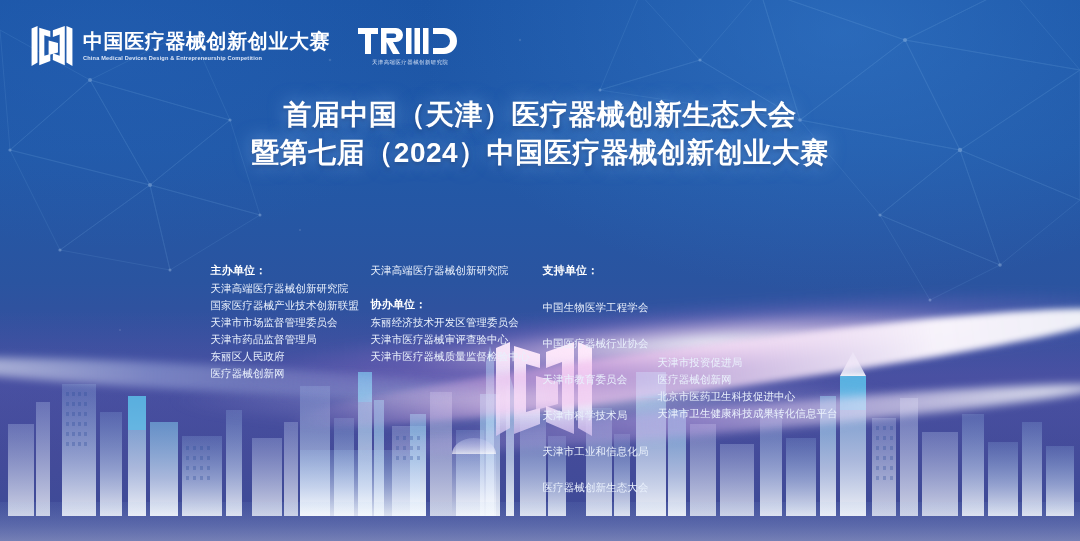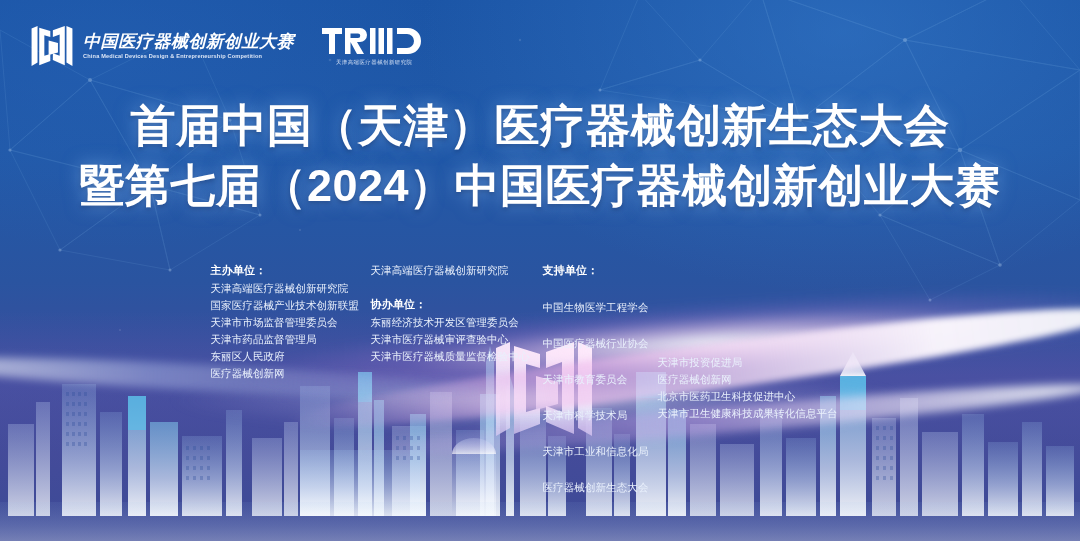--- a/index.html
+++ b/index.html
@@ -55,37 +55,37 @@
     background:linear-gradient(180deg, rgba(98,86,176,0) 0%, rgba(104,88,176,.30) 28%, rgba(86,80,168,.22) 60%, rgba(62,72,150,.10) 100%);
     pointer-events:none;
   }
 
   
   .header{position:absolute;left:30px;top:26px;display:flex;align-items:center;gap:26px;z-index:8;}
   .brand{display:flex;align-items:center;gap:9px;}
   .brand-mark{width:44px;height:40px;flex:none;}
   .brand-text{display:flex;flex-direction:column;justify-content:center;}
   .brand-cn{
-    color:#ffffff;font-size:17px;font-weight:bold;letter-spacing:.6px;
-    line-height:1.15;white-space:nowrap;font-style:italic;
+    color:#ffffff;font-size:20px;font-weight:bold;letter-spacing:.6px;
+    line-height:1.15;white-space:nowrap;
   }
   .brand-en{
     color:#e7eefb;font-size:5.6px;font-weight:bold;letter-spacing:.18px;
     line-height:1.2;white-space:nowrap;margin-top:2px;opacity:.95;
   }
   .triid{display:flex;flex-direction:column;align-items:center;margin-left:2px;}
   .triid-mark{height:30px;width:104px;}
   .triid-cn{
     color:#dfe9fa;font-size:5.4px;letter-spacing:.5px;white-space:nowrap;margin-top:3px;opacity:.92;
   }
 
   
   .titles{position:absolute;left:0;right:0;top:96px;text-align:center;z-index:7;}
   .title-line{
-    color:#ffffff;font-weight:bold;font-size:45px;line-height:1.34;
+    color:#ffffff;font-weight:bold;font-size:28px;line-height:1.34;
     letter-spacing:.5px;white-space:nowrap;
     text-shadow:0 0 18px rgba(150,200,255,.55), 0 2px 4px rgba(10,30,80,.45);
   }
   .subline{
     margin-top:16px;color:#ffffff;font-size:15.5px;font-weight:bold;
     letter-spacing:1.1px;white-space:nowrap;
     text-shadow:0 1px 3px rgba(10,30,80,.4);
   }
   .subline .sep{display:inline-block;margin:0 9px;opacity:.75;font-weight:normal;}
 

